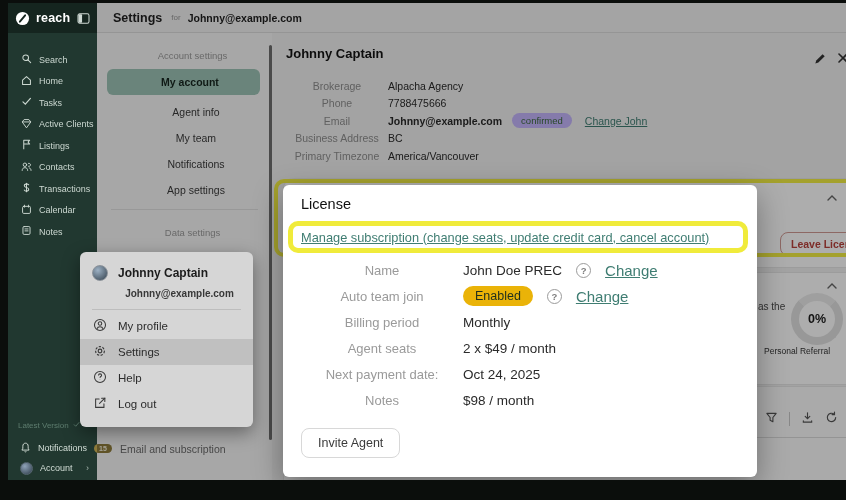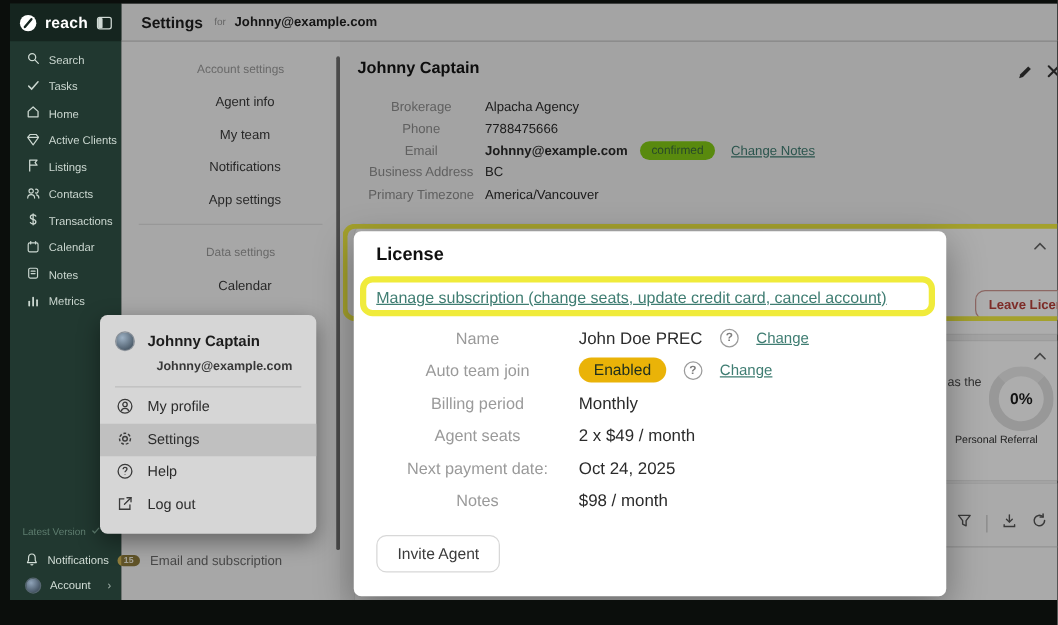--- a/index.html
+++ b/index.html
@@ -5,21 +5,21 @@
   html,body{margin:0;padding:0;background:#0b0e0c;}
   *{box-sizing:border-box;font-family:"Liberation Sans",sans-serif;}
   .stage{position:relative;width:846px;height:480px;background:#0b0e0c;overflow:hidden;text-align:center;}
   .abs{position:absolute;}
 
   
   .sidebar{left:8px;top:3px;width:89px;height:481px;background:#213830;z-index:2;}
   .logo-row{height:30px;display:flex;align-items:center;gap:6px;padding:0 7px;background:#15251f;}
   .logo-text{color:#fff;font-size:12.5px;font-weight:bold;letter-spacing:.2px;}
   .panel-toggle{margin-left:auto;display:flex;}
-  .nav{margin-top:4px;}
+  .nav{margin-top:16px;}
   .nav-item{display:flex;align-items:center;gap:7px;height:21.5px;padding-left:13px;color:#ccd8d1;font-size:9px;cursor:pointer;}
   .nav-item svg{flex:0 0 auto;}
   .side-foot{position:absolute;left:0;right:0;bottom:6px;}
   .version-row{display:flex;align-items:center;gap:4px;padding-left:10px;font-size:8px;color:#5e7d6f;margin-bottom:8px;}
   .foot-item{display:flex;align-items:center;gap:7px;height:20px;padding-left:12px;color:#d3ded7;font-size:9px;cursor:pointer;}
   .badge-pill{margin-left:auto;margin-right:7px;background:#8f7c3b;color:#f7f3e2;font-size:7px;font-weight:bold;padding:1px 5px;border-radius:7px;}
   .chev-right{margin-left:auto;margin-right:8px;color:#a8b8b0;font-size:9px;}
   .avatar-sm{width:13px;height:13px;border-radius:50%;background:radial-gradient(circle at 35% 30%,#8fa3b8,#2e3c4a);border:1px solid #55656f;}
 
   
@@ -38,21 +38,21 @@
   .snav-bottom{position:absolute;left:23px;top:410px;font-size:10.5px;color:#6b6b6b;cursor:pointer;}
 
   
   .main{left:272px;top:33px;right:0;height:451px;background:#f0f0f0;z-index:1;}
   .prof-name{position:absolute;left:14px;top:13px;font-size:13px;font-weight:bold;color:#141414;}
   .prof-rows{position:absolute;left:14px;top:44px;right:20px;}
   .prow{display:flex;align-items:center;height:17.5px;font-size:10.5px;}
   .prow .lbl{width:102px;color:#8e8e8e;flex:0 0 auto;}
   .prow .val{color:#2a2a2a;}
   .val-strong{font-weight:bold;color:#101010;}
-  .conf-badge{margin-left:10px;background:#84cc16;color:#3c6b3c;font-size:9.5px;padding:2px 9px;border-radius:9px;}
+  .conf-badge{margin-left:10px;background:#c4b5fd;color:#3c6b3c;font-size:9.5px;padding:2px 9px;border-radius:9px;}
   .tlink{color:#3f7d72;text-decoration:underline;cursor:pointer;}
   .link-ce{margin-left:13px;font-size:10.5px;}
   .icon-btn{position:absolute;top:17px;cursor:pointer;color:#333;}
   .card{position:absolute;right:0;background:#ffffff;border:1px solid #e6e6e6;border-right:none;border-radius:10px 0 0 10px;}
   .leave-btn{position:absolute;left:508px;top:199px;height:24px;width:110px;border:1px solid #d09a94;border-radius:8px;background:#fff;color:#b9423c;font-size:10.5px;font-weight:bold;display:flex;align-items:center;padding-left:10px;cursor:pointer;}
   .chev-collapse{position:absolute;cursor:pointer;}
   .frag-text{position:absolute;left:486px;top:268px;font-size:10px;color:#4a4a4a;}
   .donut{position:absolute;left:519px;top:260px;width:52px;height:52px;border:8px solid #e0e0e0;border-top-color:#ebebeb;border-radius:50%;display:flex;align-items:center;justify-content:center;font-size:12.5px;font-weight:bold;color:#1c1c1c;background:#fff;}
   .donut-lbl{position:absolute;left:492px;top:313px;font-size:8.5px;color:#333;}
   .toolbar{position:absolute;right:8px;top:377px;display:flex;align-items:center;gap:11px;color:#555;}
@@ -72,29 +72,29 @@
   .um-row1{display:flex;align-items:center;gap:10px;}
   .avatar-md{width:16px;height:16px;border-radius:50%;background:radial-gradient(circle at 35% 30%,#9db1c4,#33414e);border:1px solid #8a9199;flex:0 0 auto;}
   .um-name{font-size:12px;font-weight:bold;color:#1c1c1c;}
   .um-email{margin:7px 0 0 26px;font-size:10px;font-weight:bold;color:#383838;}
   .um-div{height:1px;background:#bdbdbd;margin-top:10px;}
   .um-item{display:flex;align-items:center;gap:11px;height:26px;padding-left:13px;font-size:11.5px;color:#2c2c2c;cursor:pointer;}
   .um-item.active{background:#c0c0c0;}
 
   
   .modal{left:283px;top:185px;width:474px;height:292px;background:#fff;border-radius:6px;box-shadow:0 10px 30px rgba(0,0,0,.35);z-index:20;}
-  .modal-title{position:absolute;left:18px;top:11px;font-size:14.5px;font-weight:bold;color:#101010;}
+  .modal-title{position:absolute;left:18px;top:11px;font-size:14.5px;font-weight:normal;color:#101010;}
   .manage-link{font-size:12.8px;white-space:nowrap;}
   .m-rows{position:absolute;left:18px;top:72px;right:14px;}
   .m-row{display:flex;align-items:center;height:26px;font-size:13.5px;}
   .m-row .lbl{width:162px;color:#9a9a9a;font-size:13px;flex:0 0 auto;}
   .m-row .val{color:#2b2b2b;}
   .en-badge{background:#eab308;color:#1e2e1e;font-size:12.5px;padding:3px 12px;border-radius:13px;}
   .help-c{margin-left:14px;width:15px;height:15px;border:1.3px solid #9b9b9b;border-radius:50%;color:#7d7d7d;font-size:9.5px;font-weight:bold;display:flex;align-items:center;justify-content:center;cursor:pointer;}
-  .chg{margin-left:14px;font-size:12px;}
+  .chg{margin-left:14px;font-size:15px;}
   .invite-btn{position:absolute;left:18px;top:243px;height:30px;padding:0 16px;border:1px solid #d8d8d8;border-radius:8px;background:#fff;font-size:12.5px;color:#3b3b3b;display:flex;align-items:center;cursor:pointer;}
 </style>
 </head>
 <body>
 
 <div class="stage">
 
   <div class="abs sidebar">
     <div class="logo-row">
       <span style="display:flex;">
@@ -113,30 +113,30 @@
     </div>
     <div class="nav">
       <div class="nav-item">
         <span><svg width="11" height="11" viewBox="0 0 14 14" fill="none" stroke="#ccd8d1" stroke-width="1.3" stroke-linecap="round">
               <circle cx="6" cy="6" r="3.6"></circle>
               <line x1="8.8" y1="8.8" x2="12.3" y2="12.3"></line>
             </svg></span>
         <span>Search</span>
       </div>
       <div class="nav-item">
+        <span><svg width="11" height="11" viewBox="0 0 14 14" fill="none" stroke="#ccd8d1" stroke-width="1.3" stroke-linejoin="round">
+              <path d="M2 6.5 L7 2 L12 6.5 V12 H2 Z"></path>
+            </svg></span>
+        <span>Home</span>
+      </div>
+      <div class="nav-item">
         <span><svg width="11" height="11" viewBox="0 0 14 14" fill="none" stroke="#ccd8d1" stroke-width="1.5" stroke-linecap="round">
               <path d="M2.5 7.5 L5.5 10.5 L12 3"></path>
             </svg></span>
         <span>Tasks</span>
-      </div>
-      <div class="nav-item">
-        <span><svg width="11" height="11" viewBox="0 0 14 14" fill="none" stroke="#ccd8d1" stroke-width="1.3" stroke-linejoin="round">
-              <path d="M2 6.5 L7 2 L12 6.5 V12 H2 Z"></path>
-            </svg></span>
-        <span>Home</span>
       </div>
       <div class="nav-item">
         <span><svg width="11" height="11" viewBox="0 0 14 14" fill="none" stroke="#ccd8d1" stroke-width="1.2" stroke-linejoin="round">
               <path d="M4 2 H10 L12.5 5 L7 12.5 L1.5 5 Z"></path>
               <path d="M1.5 5 H12.5"></path>
             </svg></span>
         <span>Active Clients</span>
       </div>
       <div class="nav-item">
         <span><svg width="11" height="11" viewBox="0 0 14 14" fill="none" stroke="#ccd8d1" stroke-width="1.3" stroke-linejoin="round">
@@ -169,28 +169,20 @@
         <span>Calendar</span>
       </div>
       <div class="nav-item">
         <span><svg width="11" height="11" viewBox="0 0 14 14" fill="none" stroke="#ccd8d1" stroke-width="1.2" stroke-linecap="round">
               <rect x="2.5" y="2" width="9" height="10" rx="1.5"></rect>
               <line x1="5" y1="5" x2="9" y2="5"></line>
               <line x1="5" y1="7.5" x2="9" y2="7.5"></line>
             </svg></span>
         <span>Notes</span>
       </div>
-      <div class="nav-item">
-        <span><svg width="11" height="11" viewBox="0 0 14 14" fill="none" stroke="#ccd8d1" stroke-width="1.8" stroke-linecap="round">
-              <line x1="3" y1="12" x2="3" y2="8"></line>
-              <line x1="7" y1="12" x2="7" y2="4"></line>
-              <line x1="11" y1="12" x2="11" y2="6.5"></line>
-            </svg></span>
-        <span>Metrics</span>
-      </div>
     </div>
     <div class="side-foot">
       <div class="version-row">
         <span>Latest Version</span>
         <span><svg width="7" height="7" viewBox="0 0 14 14" fill="none" stroke="#5e7d6f" stroke-width="2" stroke-linecap="round">
               <path d="M2.5 7.5 L5.5 10.5 L12 3"></path>
             </svg></span>
       </div>
       <div class="foot-item">
         <span><svg width="11" height="11" viewBox="0 0 14 14" fill="none" stroke="#d3ded7" stroke-width="1.2" stroke-linejoin="round">
@@ -209,20 +201,21 @@
   </div>
 
   <div class="abs app-header">
     <span class="hdr-title">Settings</span>
     <span class="hdr-for">for</span>
     <span class="hdr-email">Johnny@example.com</span>
   </div>
 
   <div class="abs settings-nav">
     <div class="sec-title">Account settings</div>
+    <div class="snav-pill">My account</div>
     <div class="snav-item">Agent info</div>
     <div class="snav-item">My team</div>
     <div class="snav-item">Notifications</div>
     <div class="snav-item">App settings</div>
     <div class="snav-div"></div>
     <div class="sec-title">Data settings</div>
     <div class="snav-item">Calendar</div>
     <div class="snav-bottom">Email and subscription</div>
     <div class="scroll-thumb"></div>
   </div>
@@ -246,21 +239,21 @@
         <span class="val">Alpacha Agency</span>
       </div>
       <div class="prow">
         <span class="lbl">Phone</span>
         <span class="val">7788475666</span>
       </div>
       <div class="prow">
         <span class="lbl">Email</span>
         <span class="val val-strong">Johnny@example.com</span>
         <span class="conf-badge">confirmed</span>
-        <span class="tlink link-ce">Change Notes</span>
+        <span class="tlink link-ce">Change John</span>
       </div>
       <div class="prow">
         <span class="lbl">Business Address</span>
         <span class="val">BC</span>
       </div>
       <div class="prow">
         <span class="lbl">Primary Timezone</span>
         <span class="val">America/Vancouver</span>
       </div>
     </div>

